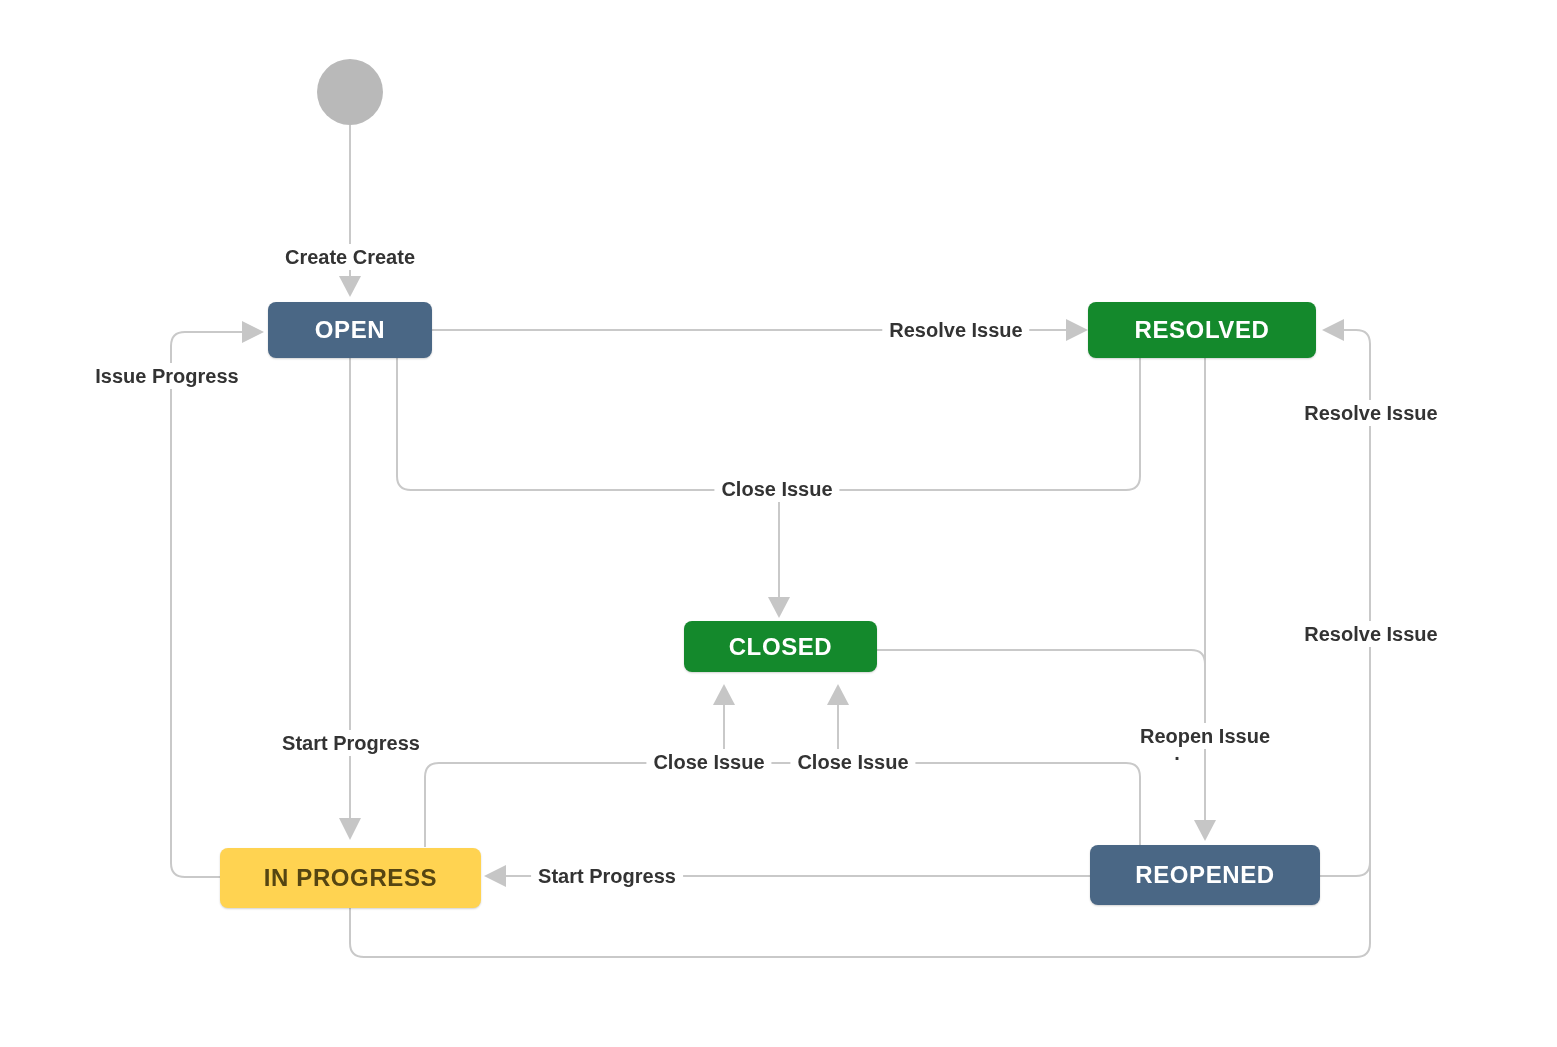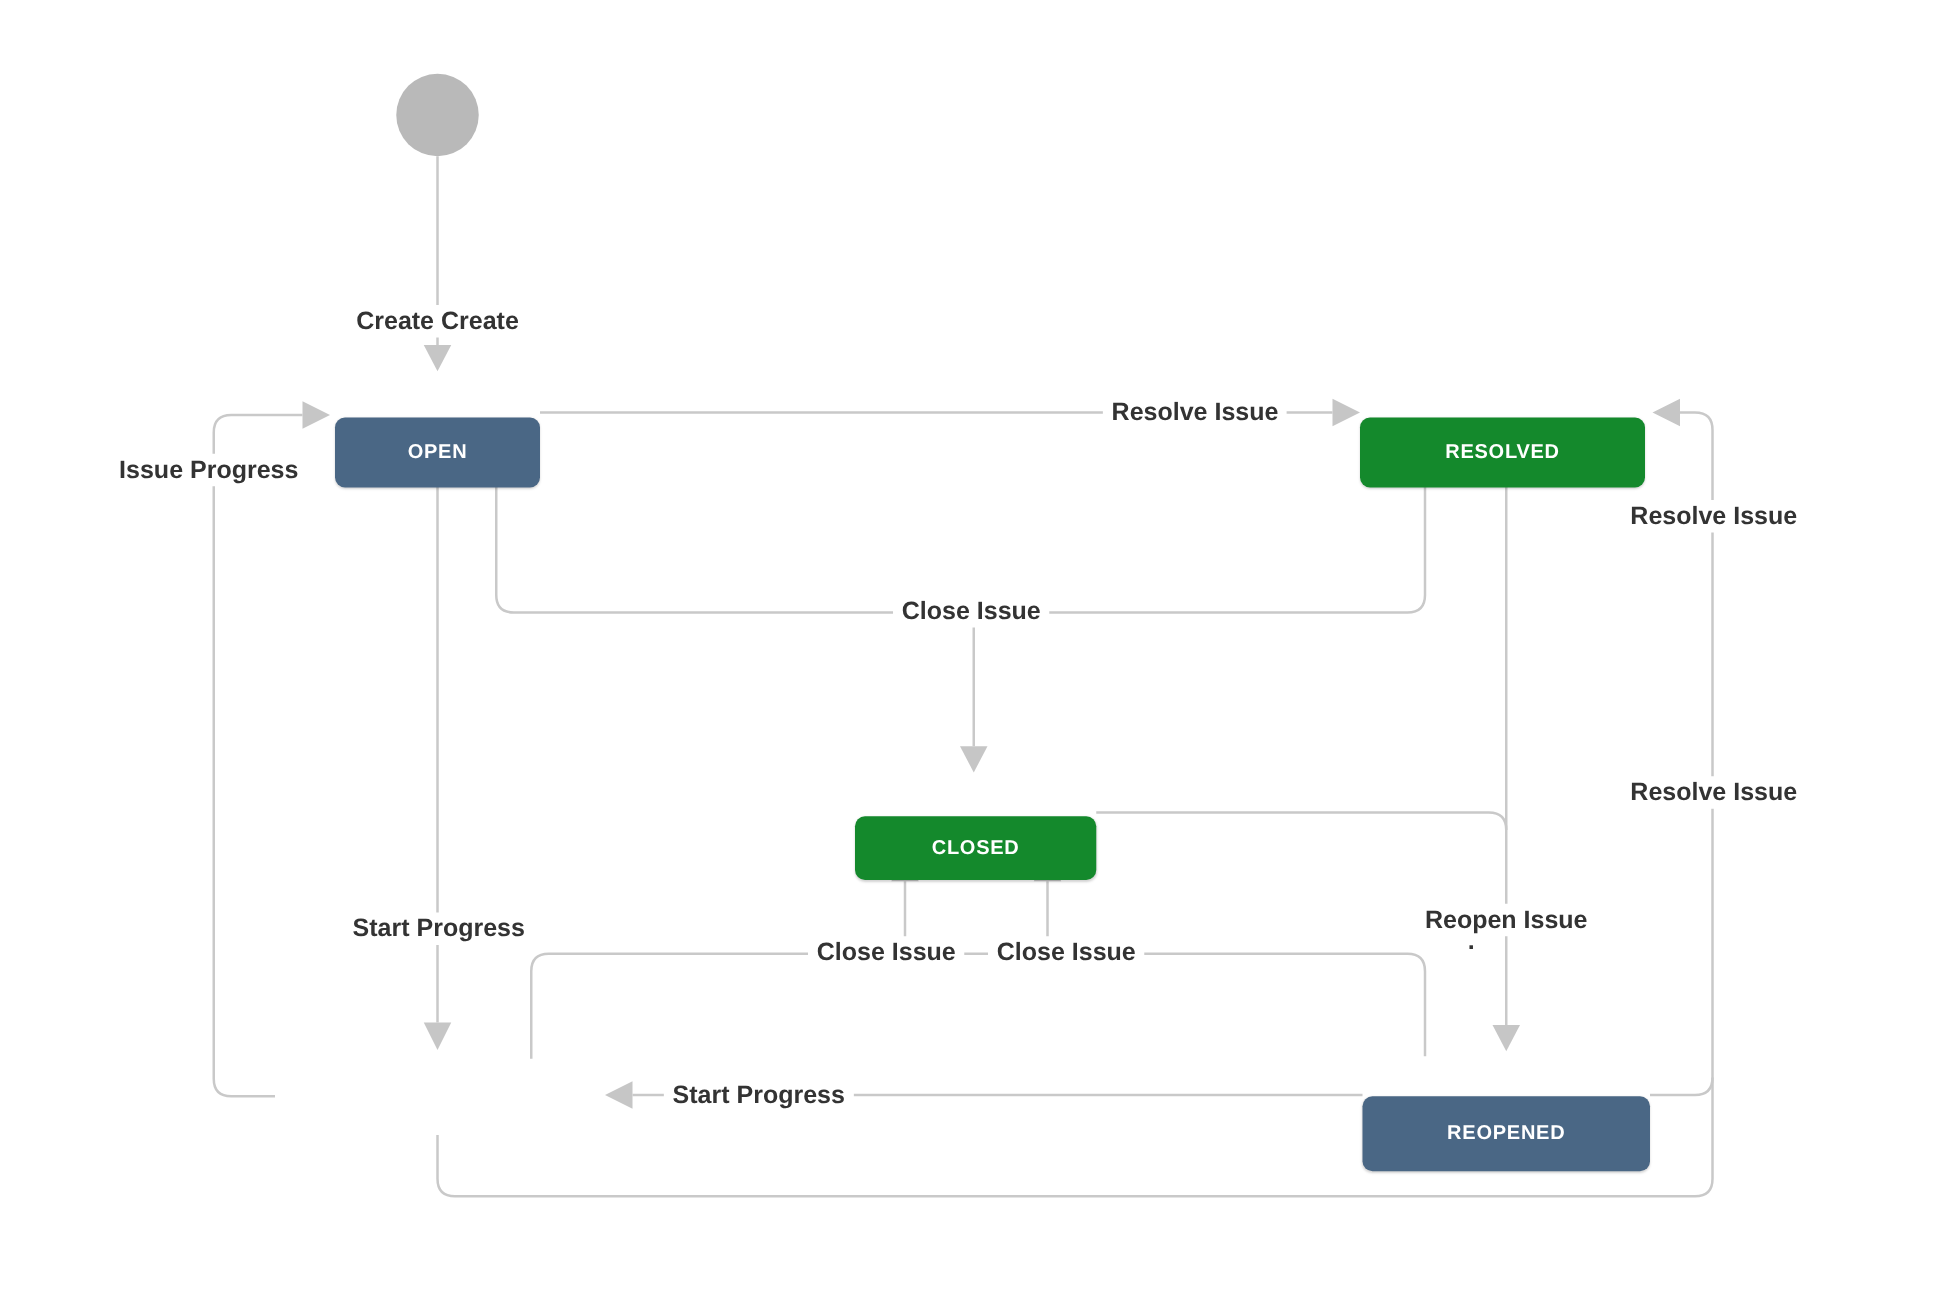--- a/index.html
+++ b/index.html
@@ -8,22 +8,22 @@
   }
   *{box-sizing:border-box;}
   html,body{margin:0;padding:0;}
   body{width:1557px;height:1047px;background:var(--bg);font-family:"Liberation Sans",sans-serif;overflow:hidden;}
   .stage{position:relative;width:1557px;height:1047px;background:var(--bg);}
   .wires{position:absolute;left:0;top:0;}
   .wires path{fill:none;stroke:var(--line);stroke-width:2;}
   .wires polygon{fill:var(--arrow);stroke:none;}
   .node{
     position:absolute;display:flex;align-items:center;justify-content:center;
-    border-radius:8px;color:#fff;font-weight:bold;font-size:16px;letter-spacing:.6px;
-    box-shadow:0 1px 2px rgba(0,0,0,.18);cursor:pointer;margin-top:32px;
+    border-radius:8px;color:#fff;font-weight:bold;font-size:24px;letter-spacing:.6px;
+    box-shadow:0 1px 2px rgba(0,0,0,.18);cursor:pointer;
   }
   .node.slate{background:var(--slate);}
   .node.green{background:var(--green);}
   .node.yellow{background:var(--yellow);color:var(--yellow-text);}
   .edge-label{
     position:absolute;transform:translate(-50%,-50%);white-space:nowrap;
     background:var(--bg);padding:1px 7px;color:var(--label-text);
     font-weight:bold;font-size:20px;line-height:1.2;
   }
   .edge-label.dot{padding:0 2px;line-height:0.4;}
@@ -69,20 +69,21 @@
     <path d="M350 358 V818"></path>
     <polygon points="339,818 361,818 350,840"></polygon>
 
     <path d="M1090 876 H506"></path>
     <polygon points="506,865 506,887 484,876"></polygon>
   </svg>
 
   <div class="node slate" style="left:268px;top:302px;width:164px;height:56px;">OPEN</div>
   <div class="node green" style="left:1088px;top:302px;width:228px;height:56px;">RESOLVED</div>
   <div class="node green" style="left:684px;top:621px;width:193px;height:51px;">CLOSED</div>
+  <div class="node yellow" style="left:220px;top:848px;width:261px;height:60px;">IN PROGRESS</div>
   <div class="node slate" style="left:1090px;top:845px;width:230px;height:60px;">REOPENED</div>
 
   <div class="edge-label" style="left:350px;top:257px;">Create Create</div>
   <div class="edge-label" style="left:956px;top:330px;">Resolve Issue</div>
   <div class="edge-label" style="left:167px;top:376px;">Issue Progress</div>
   <div class="edge-label" style="left:777px;top:489px;">Close Issue</div>
   <div class="edge-label" style="left:1371px;top:413px;">Resolve Issue</div>
   <div class="edge-label" style="left:1371px;top:634px;">Resolve Issue</div>
   <div class="edge-label" style="left:351px;top:743px;">Start Progress</div>
   <div class="edge-label" style="left:709px;top:762px;">Close Issue</div>

